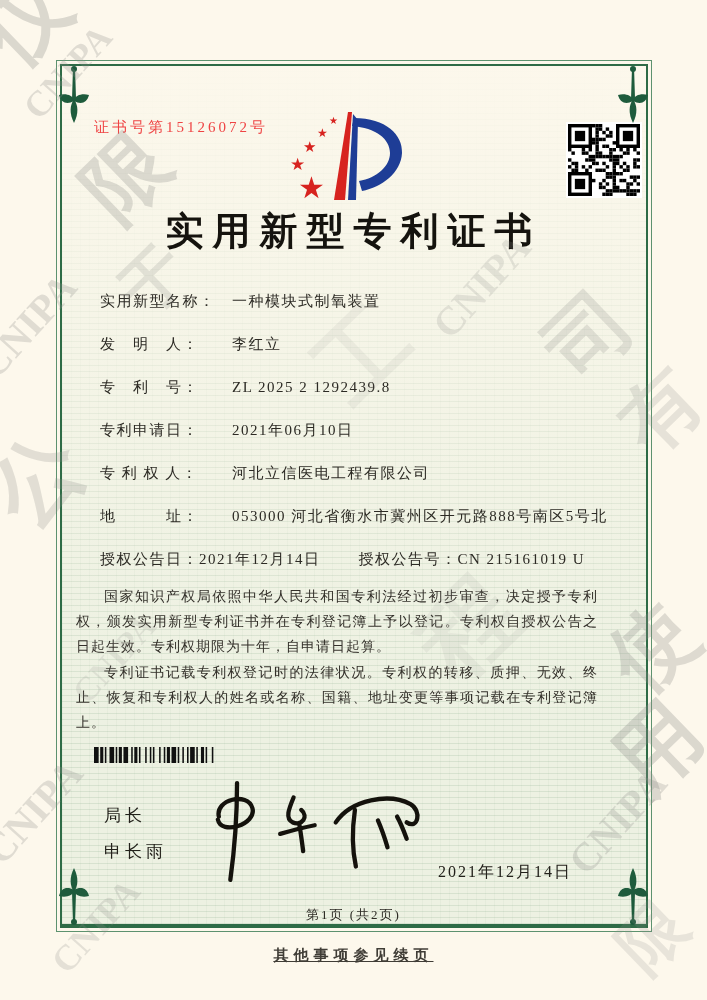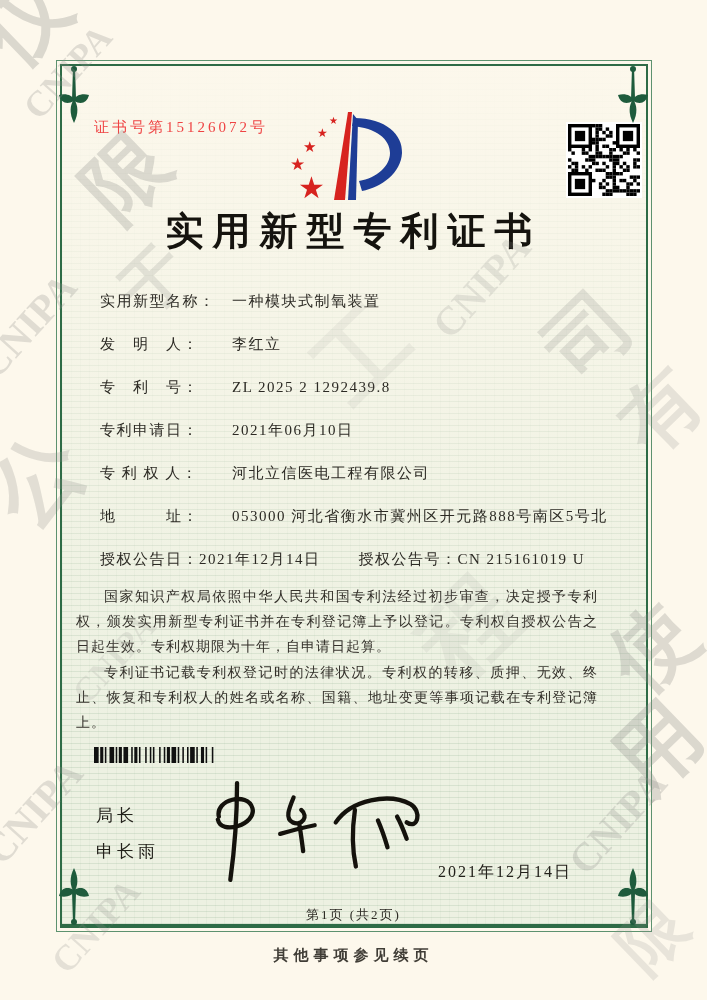--- a/index.html
+++ b/index.html
@@ -28,27 +28,27 @@
   .frow{height:43px;letter-spacing:1.5px;white-space:nowrap;}
   .frow .lab{display:inline-block;min-width:132px;}
   .grant-no{margin-left:38px;}
   
   .paras{position:absolute;left:76px;top:584px;width:522px;z-index:10;
     font-size:14px;line-height:1.8;letter-spacing:1px;color:#33302a;}
   .paras p{margin:0;text-indent:2em;text-align:justify;}
   
   .barcode{position:absolute;left:94px;top:747px;z-index:10;}
   .signer{position:absolute;left:96px;top:804px;z-index:10;font-size:17px;letter-spacing:4px;color:#23211b;}
-  .signer div{margin-bottom:13px;}
+  .signer div{margin-bottom:13px;margin-left:8px;}
   .signature{position:absolute;left:192px;top:776px;z-index:11;}
   .sign-date{position:absolute;left:438px;top:862px;z-index:10;font-size:16px;letter-spacing:2px;color:#23211b;}
   .page-note{position:absolute;left:0;top:906px;width:707px;text-align:center;z-index:10;
     font-size:13px;letter-spacing:2px;color:#2c2a24;}
   .footer-note{position:absolute;left:0;top:946px;width:707px;text-align:center;z-index:10;
-    font-size:15px;font-weight:600;letter-spacing:5px;color:#403d36;}
+    font-size:15px;font-weight:600;letter-spacing:5px;color:#403d36;text-decoration:underline;}
   
   #watermark-layer{position:absolute;inset:0;z-index:50;pointer-events:none;}
   .wm{position:absolute;color:#8f8f8b;font-weight:700;line-height:1;
       font-family:"Liberation Serif","DejaVu Serif",serif;white-space:nowrap;}
 </style>
 </head>
 <body>
 
 <div class="sheet">
 

